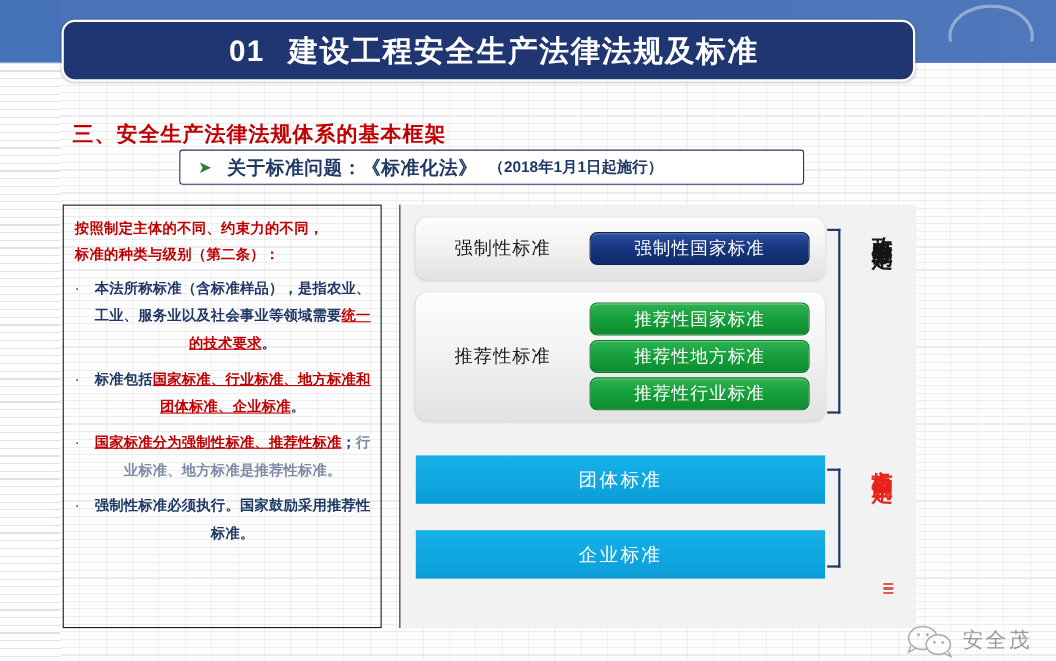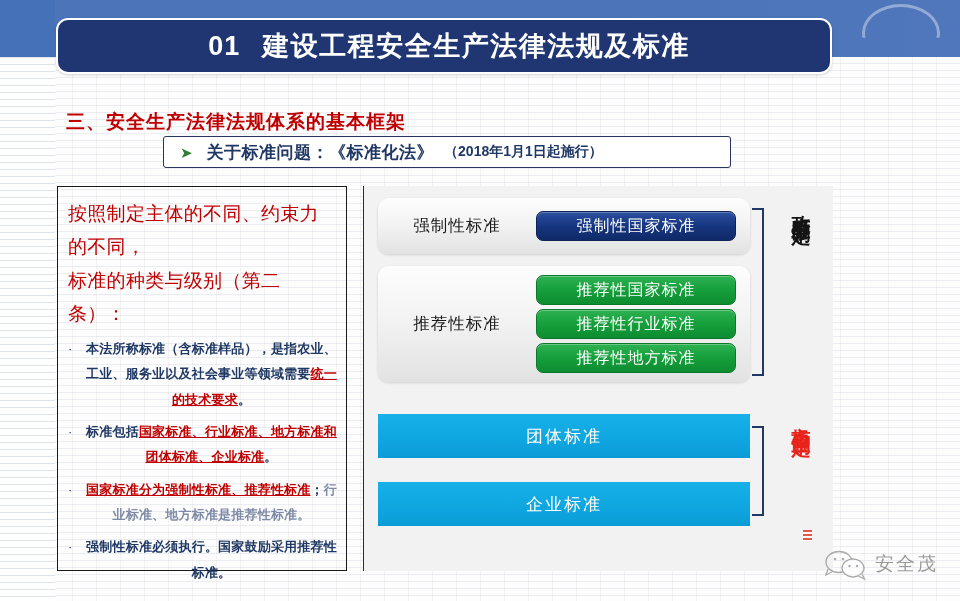--- a/index.html
+++ b/index.html
@@ -154,22 +154,22 @@
     position: absolute;
     left: 57px; top: 186px;
     width: 290px; height: 385px;
     border: 1.5px solid #1a1a1a;
     box-sizing: border-box;
     background: transparent;
     padding: 10px 8px 0 10px;
   }
   .lp-head {
     color: #c00000;
-    font-size: 19px;
-    font-weight: normal;
+    font-size: 13px;
+    font-weight: bold;
     line-height: 1.75;
     letter-spacing: 0.3px;
     margin-bottom: 6px;
   }
   .lp-item {
     display: flex;
     margin-bottom: 7px;
   }
   .lp-dot {
     color: #1f3864;
@@ -282,21 +282,21 @@
     letter-spacing: 2px;
     font-family: "Liberation Sans", "DejaVu Sans", sans-serif;
   }
   .vlabel-black { color: #151515; }
   .vlabel-red   { color: #e8231c; }
 
   
   .watermark {
     position: absolute;
     right: 22px;
-    bottom: 22px;
+    bottom: 4px;
     display: flex;
     align-items: center;
     gap: 9px;
     opacity: 0.55;
   }
   .wm-mark {
     position: relative;
     width: 42px;
     height: 30px;
   }
@@ -372,22 +372,22 @@
       <div class="group-label">强制性标准</div>
       <div class="pill-col">
         <div class="pill pill-blue">强制性国家标准</div>
       </div>
     </div>
 
     <div class="group-card" style="top:80px; height:116px; width:372px;">
       <div class="group-label">推荐性标准</div>
       <div class="pill-col">
         <div class="pill pill-green">推荐性国家标准</div>
+        <div class="pill pill-green">推荐性地方标准</div>
         <div class="pill pill-green">推荐性行业标准</div>
-        <div class="pill pill-green">推荐性地方标准</div>
       </div>
     </div>
 
     <div class="bracket" style="top:22px; height:168px; left:388px;"></div>
 
     <div class="bar-cyan" style="top:228px;">团体标准</div>
     <div class="bar-cyan" style="top:296px;">企业标准</div>
 
     <div class="bracket" style="top:240px; height:90px; left:388px;"></div>
   </div>

